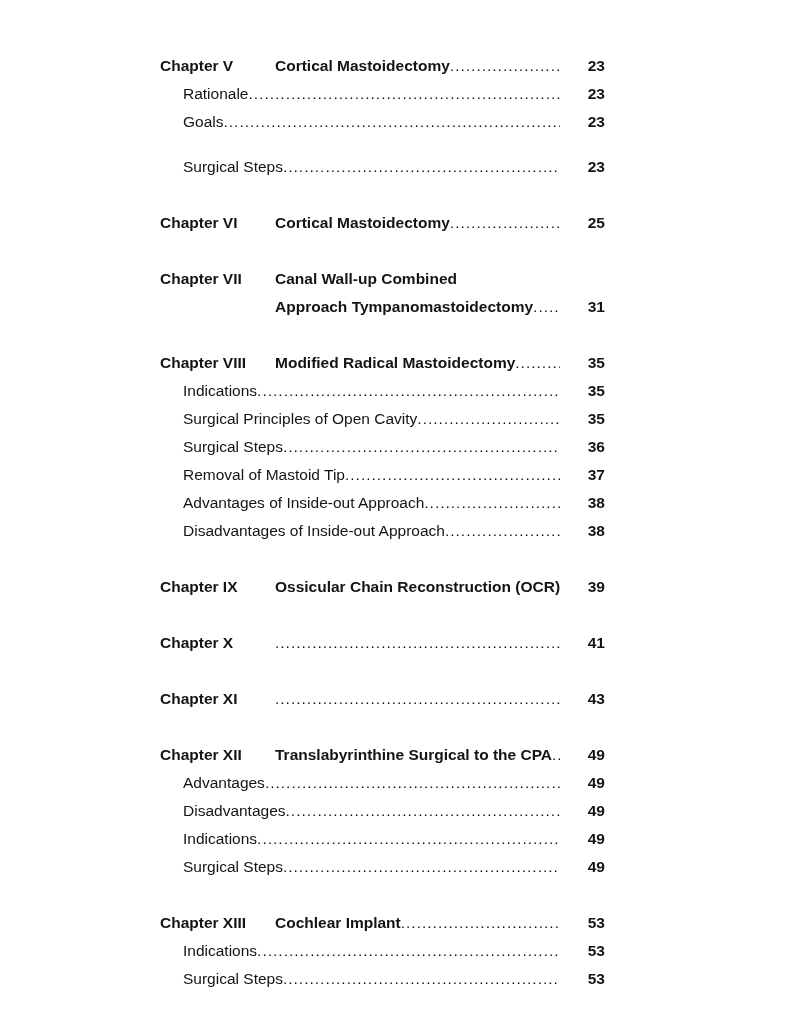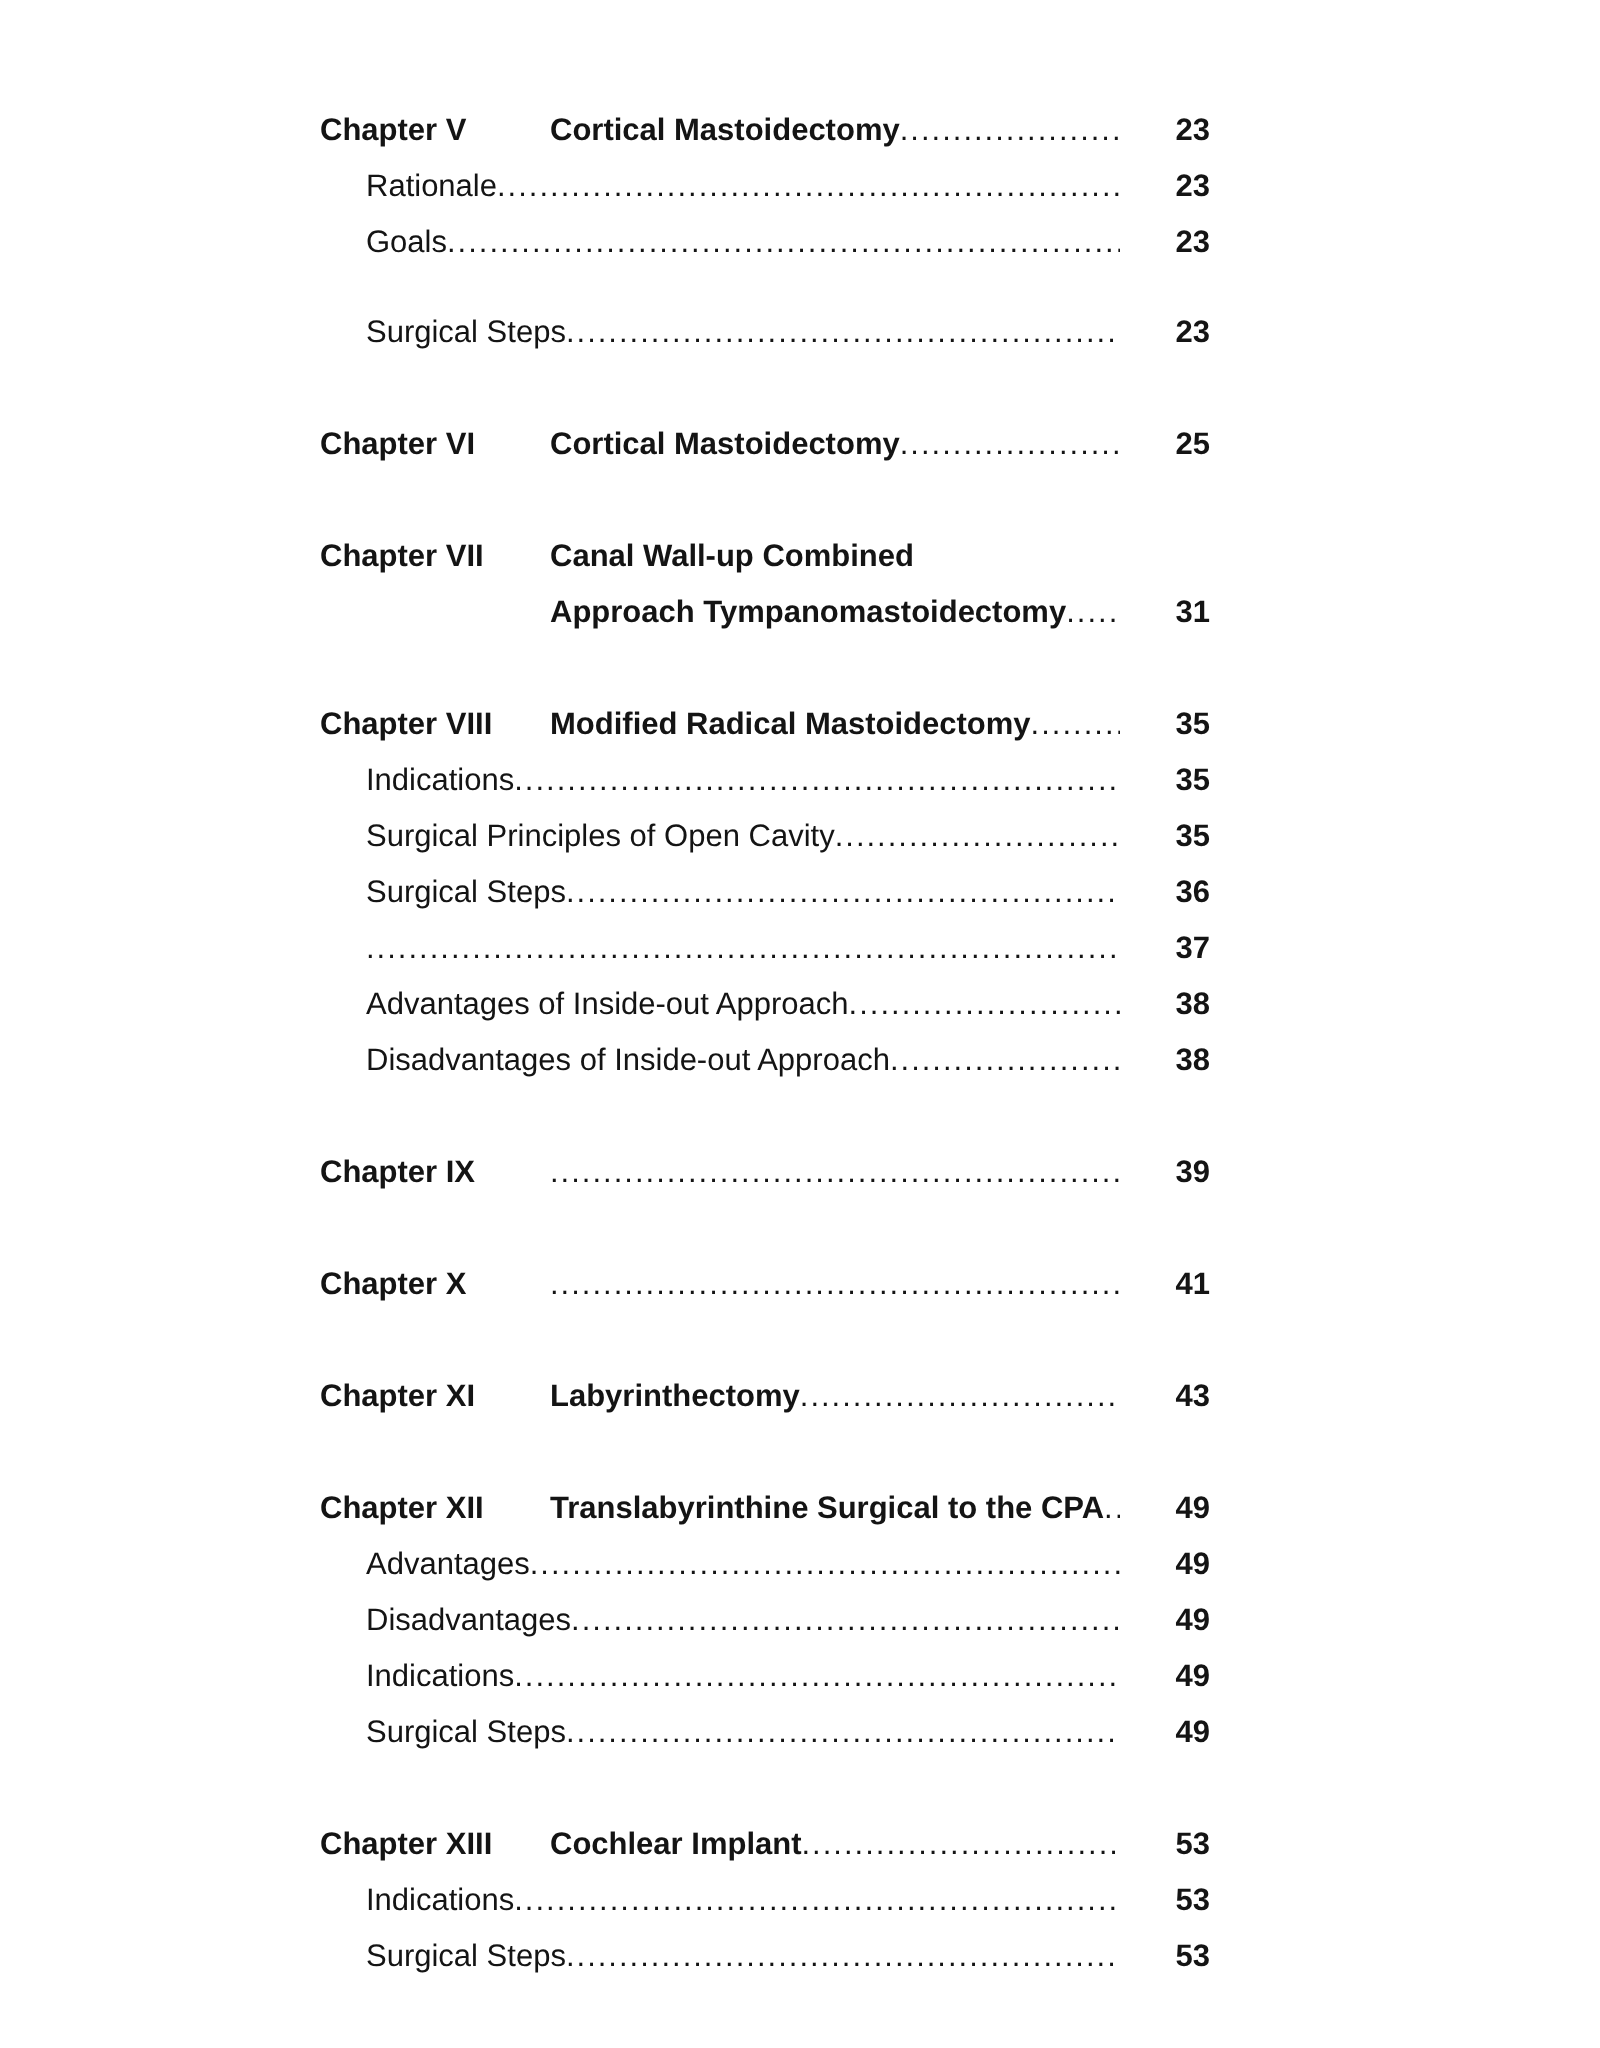--- a/index.html
+++ b/index.html
@@ -168,20 +168,21 @@
             <span class="sub-label">Surgical Steps</span>
             <span class="leader">............................................................................................................................................................................................................................................................................................................</span>
           </div>
         </div>
         <div class="cell-page">36</div>
       </div>
       <div class="row sub-row">
         <div class="sub-indent"></div>
         <div class="cell-main">
           <div class="title-line">
+            <span class="sub-label">Removal of Mastoid Tip</span>
             <span class="leader">............................................................................................................................................................................................................................................................................................................</span>
           </div>
         </div>
         <div class="cell-page">37</div>
       </div>
       <div class="row sub-row">
         <div class="sub-indent"></div>
         <div class="cell-main">
           <div class="title-line">
             <span class="sub-label">Advantages of Inside-out Approach</span>
@@ -199,20 +200,21 @@
           </div>
         </div>
         <div class="cell-page">38</div>
       </div>
     </div>
     <div class="group">
       <div class="row chapter-row">
         <div class="cell-chapter">Chapter IX</div>
         <div class="cell-main">
           <div class="title-line">
+            <span class="chapter-title-text">Ossicular Chain Reconstruction (OCR)</span>
             <span class="leader">............................................................................................................................................................................................................................................................................................................</span>
           </div>
         </div>
         <div class="cell-page">39</div>
       </div>
     </div>
     <div class="group">
       <div class="row chapter-row">
         <div class="cell-chapter">Chapter X</div>
         <div class="cell-main">
@@ -221,21 +223,20 @@
           </div>
         </div>
         <div class="cell-page">41</div>
       </div>
     </div>
     <div class="group">
       <div class="row chapter-row">
         <div class="cell-chapter">Chapter XI</div>
         <div class="cell-main">
           <div class="title-line">
-            <span class="chapter-title-text">Labyrinthectomy</span>
             <span class="leader">............................................................................................................................................................................................................................................................................................................</span>
           </div>
         </div>
         <div class="cell-page">43</div>
       </div>
     </div>
     <div class="group">
       <div class="row chapter-row">
         <div class="cell-chapter">Chapter XII</div>
         <div class="cell-main">

